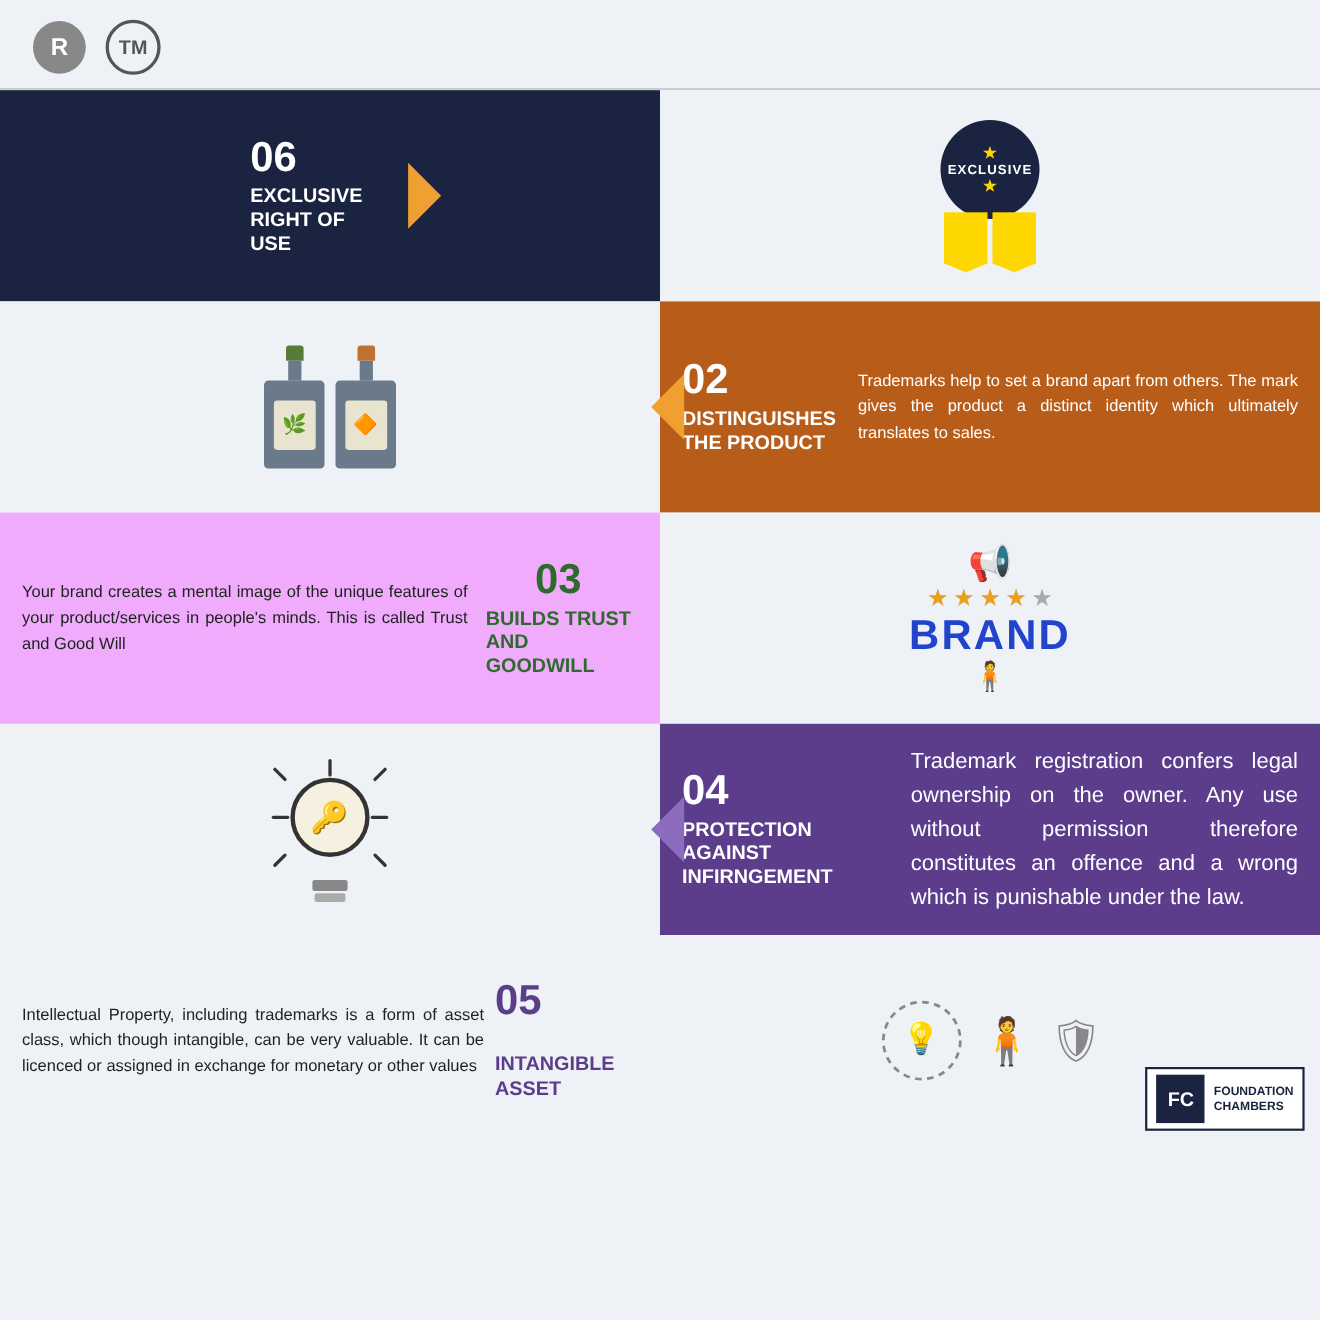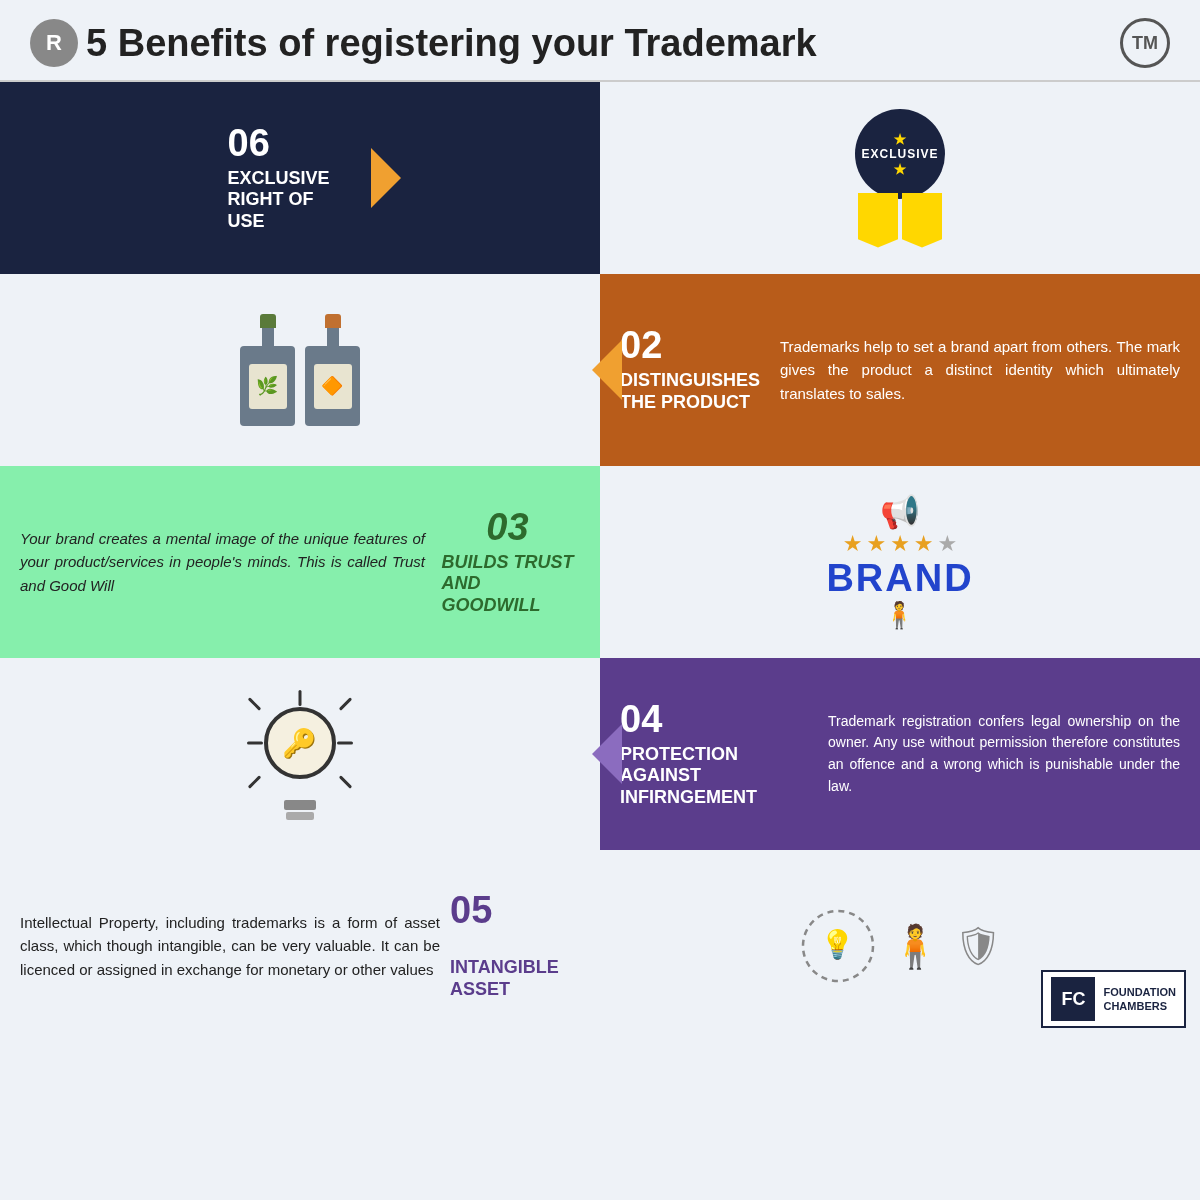--- a/index.html
+++ b/index.html
@@ -86,25 +86,24 @@
     }
     .cell-2-right {
       background: #b85c1a;
       grid-column: 2; grid-row: 2;
       flex-direction: column;
       align-items: flex-start;
     }
 
     
     .cell-3-left {
-      background: #86efac;
+      background: #f0abfc;
       grid-column: 1; grid-row: 3;
       flex-direction: column;
       align-items: flex-start;
-      font-style: italic;
     }
     .cell-3-right {
       background: #eef2f7;
       grid-column: 2; grid-row: 3;
       justify-content: center;
     }
 
     
     .cell-4-left {
       background: #eef2f7;
@@ -230,21 +229,21 @@
       display: flex;
       flex-direction: column;
       align-items: flex-start;
       min-width: 160px;
       padding-right: 10px;
       position: relative;
     }
     .cell-4-text {
       flex: 1;
       color: white;
-      font-size: 14px;
+      font-size: 20px;
       line-height: 1.55;
       text-align: justify;
     }
 
     
     .cell-5-left {
       flex-direction: row;
       align-items: center;
     }
     .cell-5-text {
@@ -412,21 +411,20 @@
     .purple-num { color: #5b3d8c !important; }
     .purple-title { color: #5b3d8c !important; }
   </style>
 </head>
 <body>
 
 <div class="header">
   <div class="header-r-icon">
     <span>R</span>
   </div>
-  <span class="header-title">5 Benefits of registering your Trademark</span>
   <div class="tm-badge">
     <span>TM</span>
   </div>
 </div>
 
 <div class="grid">
 
   <div class="cell cell-1-left">
     <div class="cell-1-label">
       <span class="benefit-num">06</span>

